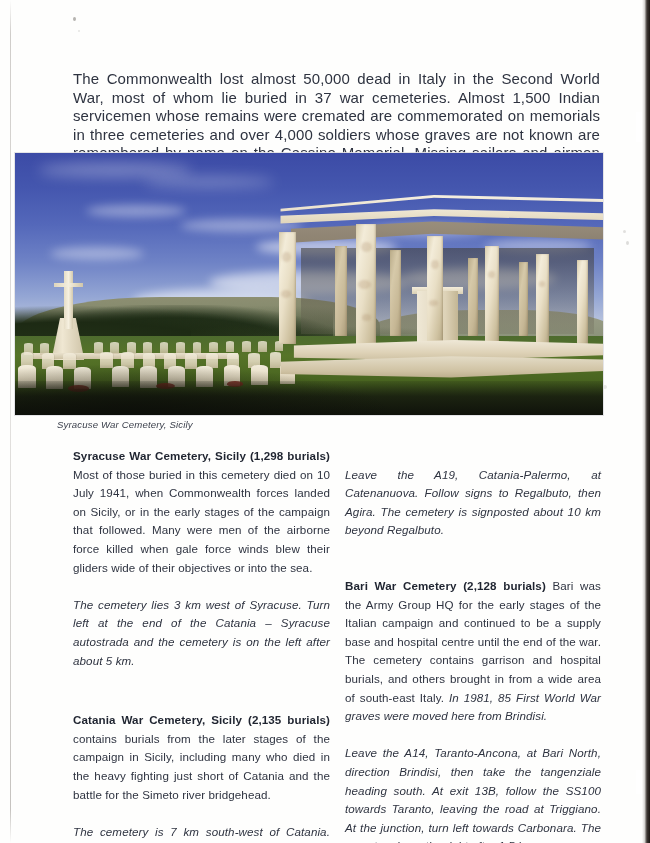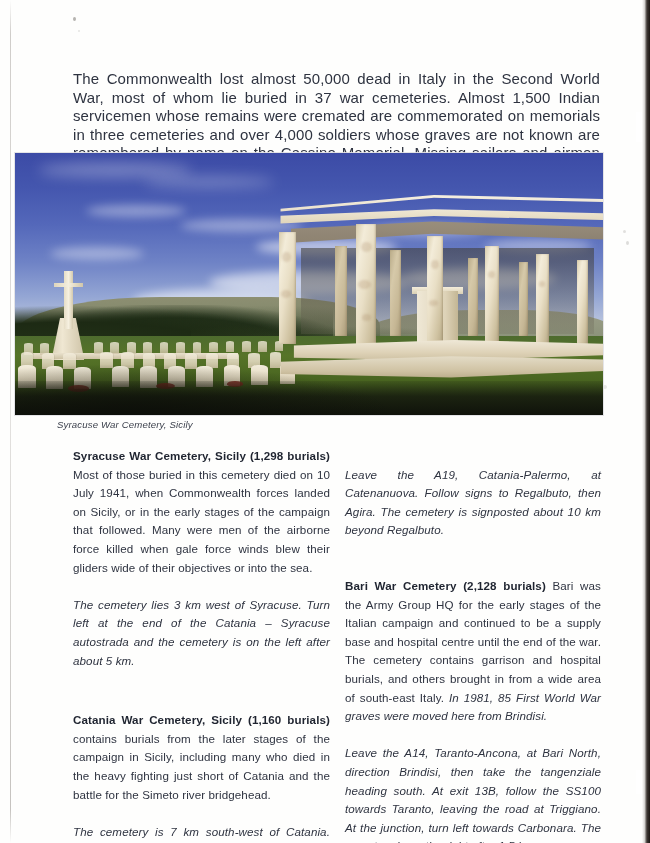--- a/index.html
+++ b/index.html
@@ -532,21 +532,21 @@
 
     <div class="entry">
       <p class="body-text"><b>Syracuse War Cemetery, Sicily (1,298 burials)</b><span> Most of those buried in this cemetery died on 10 July 1941, when Commonwealth forces landed on Sicily, or in the early stages of the campaign that followed.  Many were men of the airborne force killed when gale force winds blew their gliders wide of their objectives or into the sea.</span></p>
       <div class="gap-sm"></div>
       <p class="directions">The cemetery lies 3 km west of Syracuse.  Turn left at the end of the Catania – Syracuse autostrada and the cemetery is on the left after about 5 km.</p>
     </div>
 
     <div class="gap-lg"></div>
 
     <div class="entry">
-      <p class="body-text"><b>Catania War Cemetery, Sicily (1,160 burials)</b><span> contains burials from the later stages of the campaign in Sicily, including many who died in the heavy fighting just short of Catania and the battle for the Simeto river bridgehead.</span></p>
+      <p class="body-text"><b>Catania War Cemetery, Sicily (2,135 burials)</b><span> contains burials from the later stages of the campaign in Sicily, including many who died in the heavy fighting just short of Catania and the battle for the Simeto river bridgehead.</span></p>
       <div class="gap-sm"></div>
       <p class="directions">The cemetery is 7 km south-west of Catania.  From the airport, follow the tangenziale towards the A19, direction Palermo.  The cemetery is signposted just before reaching the A19.</p>
     </div>
   </div>
 
   <div class="col-right">
 
     <div class="entry">
       <div class="gap-sm"></div>
       <p class="directions">Leave the A19, Catania-Palermo, at Catenanuova. Follow signs to Regalbuto, then Agira.  The cemetery is signposted about 10 km beyond Regalbuto.</p>

